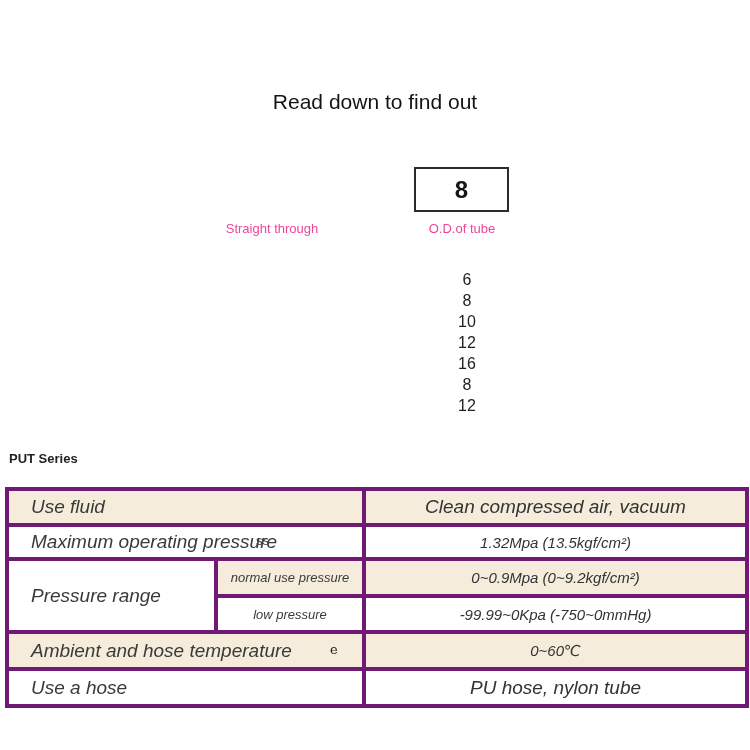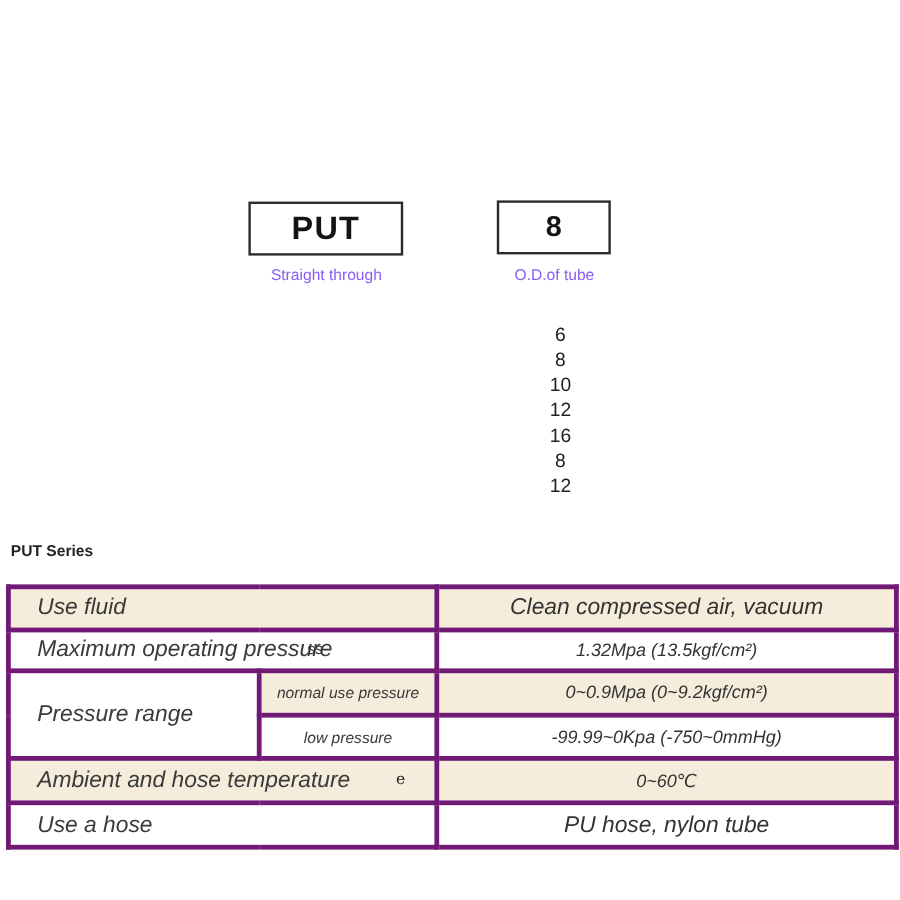--- a/index.html
+++ b/index.html
@@ -15,21 +15,21 @@
     position:absolute;top:88px;left:0;width:750px;text-align:center;
     font-size:21px;line-height:28px;color:#141414;
   }
   .code-box{
     position:absolute;background:#fff;border:2px solid #2b2b2b;box-sizing:border-box;
     display:flex;align-items:center;justify-content:center;color:#141414;font-weight:bold;
   }
   .box-put{left:207px;top:168px;width:129px;height:45px;font-size:27px;letter-spacing:1px;}
   .box-size{left:414px;top:167px;width:95px;height:45px;font-size:24px;}
   .box-caption{
-    position:absolute;text-align:center;font-size:13px;color:#8b5cf6;
+    position:absolute;text-align:center;font-size:13px;color:#ec4899;
   }
   .cap-put{left:187px;top:221px;width:170px;}
   .cap-size{left:392px;top:221px;width:140px;}
   .size-list{
     position:absolute;left:417px;top:269px;width:100px;text-align:center;
     font-size:16px;line-height:21px;color:#222;
   }
   .series-heading{
     position:absolute;left:9px;top:451px;font-size:13px;font-weight:bold;color:#222;
   }
@@ -52,24 +52,22 @@
   .artifact-e{
     position:absolute;left:330px;top:642px;font-size:13px;color:#222;
     font-family:"DejaVu Serif",serif;
   }
 </style>
 </head>
 <body>
 
 <div class="page">
 
+  <div class="subtitle">Read down to find out</div>
 
-  <div class="code-box box-put">
-    <span>PUT</span>
-  </div>
   <div class="code-box box-size">
     <span>8</span>
   </div>
   <div class="box-caption cap-put">Straight through</div>
   <div class="box-caption cap-size">O.D.of tube</div>
 
   <div class="size-list">
     <div>6</div>
     <div>8</div>
     <div>10</div>

